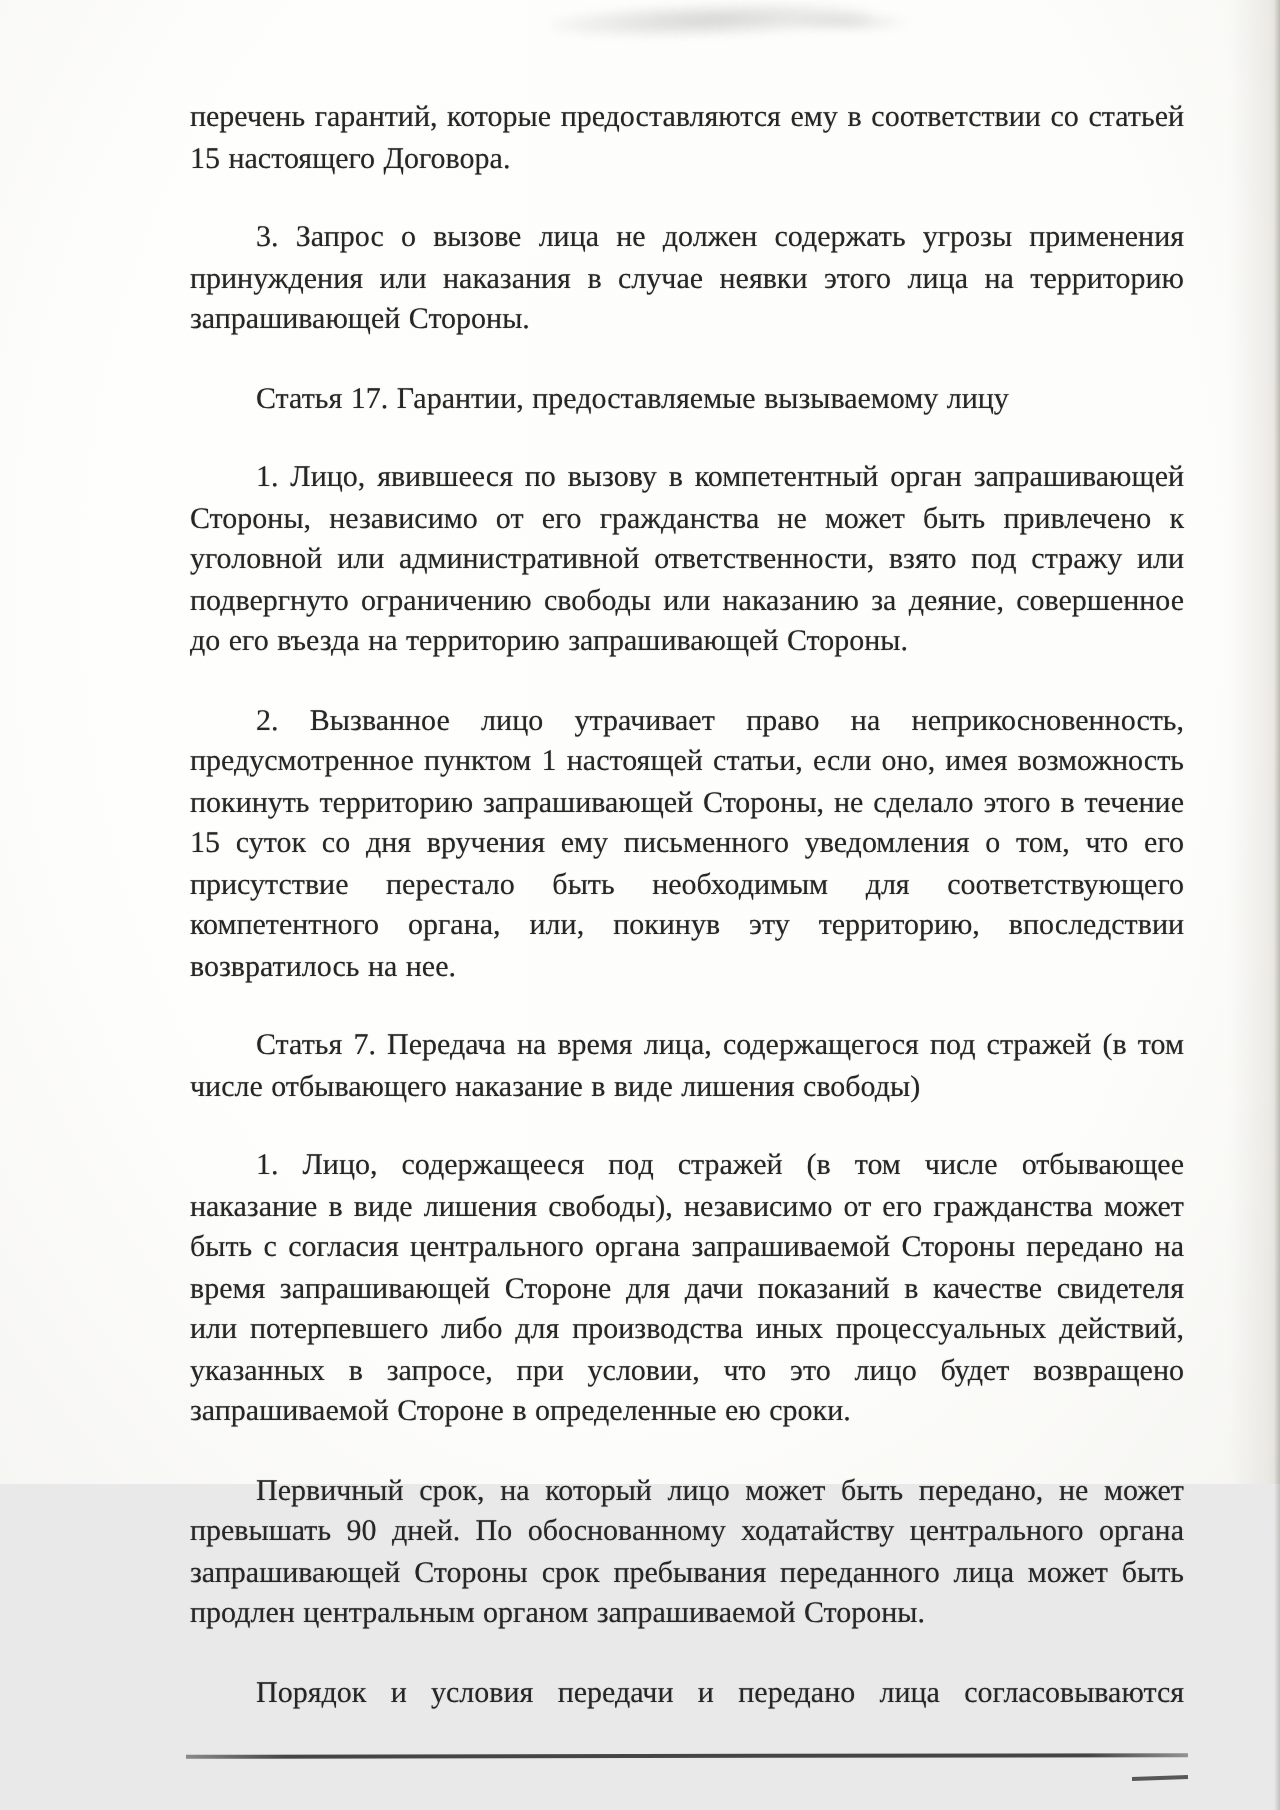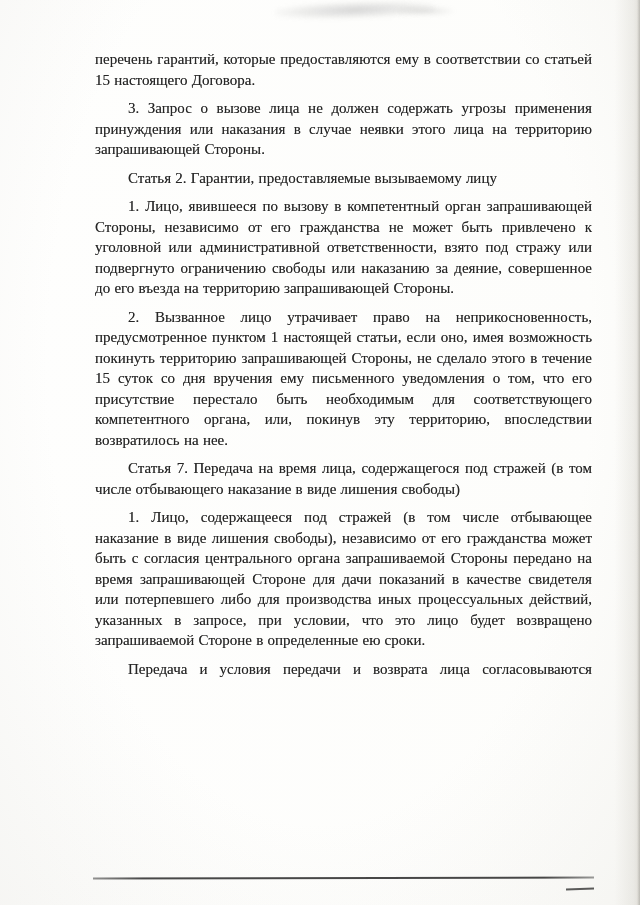--- a/index.html
+++ b/index.html
@@ -9,21 +9,21 @@
   }
   body {
     width: 640px;
     height: 905px;
     overflow: hidden;
     font-family: "Liberation Serif", "DejaVu Serif", serif;
   }
   .page {
     position: relative;
     width: 640px;
-    height: 905px;
+    height: 742px;
     background:
       radial-gradient(ellipse at 50% 40%, rgba(255,255,255,0) 60%, rgba(210,208,200,0.18) 100%),
       linear-gradient(90deg, #fefefd 0%, #fdfdfb 96%, #efeeea 99%, #e3e1db 100%);
     box-sizing: border-box;
   }
   
   .smudge {
     position: absolute;
     top: 2px;
     left: 275px;
@@ -51,21 +51,21 @@
     text-shadow: 0 0 0.5px rgba(45,45,45,0.55);
   }
   p.para {
     margin: 0 0 7px 0;
     font-size: 15px;
     line-height: 20.5px;
     text-align: justify;
     word-spacing: 0.5px;
   }
   p.indent { text-indent: 33px; }
-  p.gap-before { margin-top: 8px; }
+  p.gap-before { margin-top: 19px; }
   p.stretch { text-align-last: justify; }
   
   .bottom-line {
     position: absolute;
     top: 877px;
     left: 93px;
     width: 501px;
     height: 2px;
     background: linear-gradient(90deg, rgba(60,60,60,0.55) 0%, rgba(40,40,40,0.85) 10%, rgba(40,40,40,0.85) 90%, rgba(60,60,60,0.5) 100%);
     transform: rotate(-0.1deg);
@@ -93,25 +93,26 @@
 <body>
 
 <div class="page">
 
   <div class="smudge"></div>
   <div class="smudge2"></div>
 
   <div class="content">
     <p class="para">перечень гарантий, которые предоставляются ему в соответствии со статьей 15 настоящего Договора.</p>
     <p class="para indent gap-before">3. Запрос о вызове лица не должен содержать угрозы применения принуждения или наказания в случае неявки этого лица на территорию запрашивающей Стороны.</p>
-    <p class="para indent gap-before">Статья 2. Гарантии, предоставляемые вызываемому лицу</p>
+    <p class="para indent gap-before">Статья 17. Гарантии, предоставляемые вызываемому лицу</p>
     <p class="para indent gap-before">1. Лицо, явившееся по вызову в компетентный орган запрашивающей Стороны, независимо от его гражданства не может быть привлечено к уголовной или административной ответственности, взято под стражу или подвергнуто ограничению свободы или наказанию за деяние, совершенное до его въезда на территорию запрашивающей Стороны.</p>
     <p class="para indent gap-before">2. Вызванное лицо утрачивает право на неприкосновенность, предусмотренное пунктом 1 настоящей статьи, если оно, имея возможность покинуть территорию запрашивающей Стороны, не сделало этого в течение 15 суток со дня вручения ему письменного уведомления о том, что его присутствие перестало быть необходимым для соответствующего компетентного органа, или, покинув эту территорию, впоследствии возвратилось на нее.</p>
     <p class="para indent gap-before">Статья 7. Передача на время лица, содержащегося под стражей (в том числе отбывающего наказание в виде лишения свободы)</p>
     <p class="para indent gap-before">1. Лицо, содержащееся под стражей (в том числе отбывающее наказание в виде лишения свободы), независимо от его гражданства может быть с согласия центрального органа запрашиваемой Стороны передано на время запрашивающей Стороне для дачи показаний в качестве свидетеля или потерпевшего либо для производства иных процессуальных действий, указанных в запросе, при условии, что это лицо будет возвращено запрашиваемой Стороне в определенные ею сроки.</p>
-    <p class="para indent stretch gap-before">Передача и условия передачи и возврата лица согласовываются</p>
+    <p class="para indent gap-before">Первичный срок, на который лицо может быть передано, не может превышать 90 дней. По обоснованному ходатайству центрального органа запрашивающей Стороны срок пребывания переданного лица может быть продлен центральным органом запрашиваемой Стороны.</p>
+    <p class="para indent stretch gap-before">Порядок и условия передачи и передано лица согласовываются</p>
   </div>
 
   <div class="bottom-line"></div>
   <div class="bottom-mark"></div>
   <div class="edge-right"></div>
 
 </div>
 
 </body></html>

